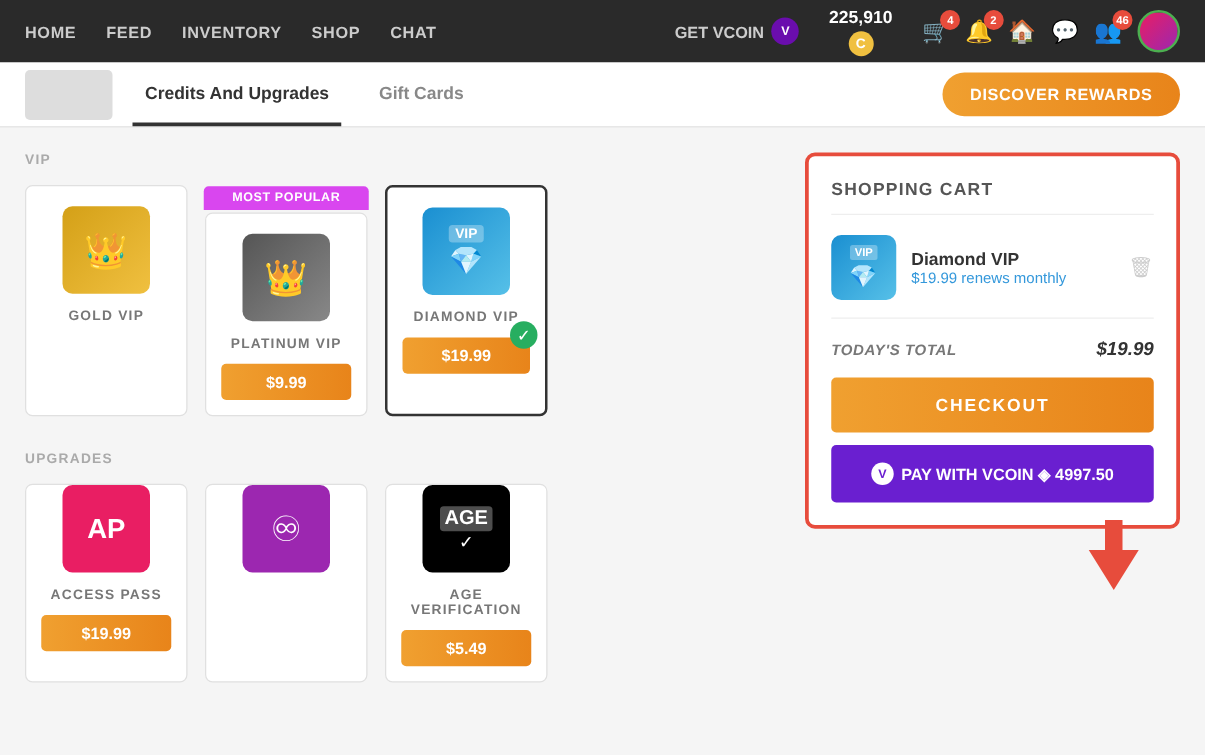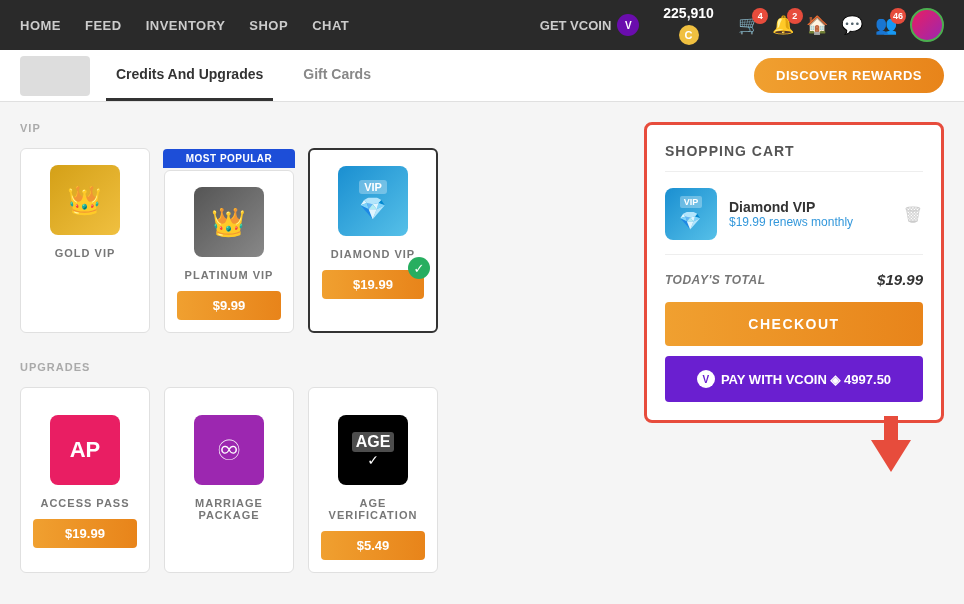--- a/index.html
+++ b/index.html
@@ -32,25 +32,25 @@
     
     .cards-row { display: flex; gap: 14px; margin-bottom: 28px; flex-wrap: wrap; }
     .card { background: #fff; border: 1px solid #e0e0e0; border-radius: 6px; padding: 16px 12px 12px; text-align: center; width: 130px; cursor: pointer; position: relative; }
     .card.selected { border: 2px solid #333; }
     .card-icon { width: 70px; height: 70px; border-radius: 8px; margin: 0 auto 12px; display: flex; align-items: center; justify-content: center; font-size: 28px; }
     .gold-icon { background: linear-gradient(135deg, #d4a017, #f0c040); }
     .platinum-icon { background: linear-gradient(135deg, #555, #888); }
     .diamond-icon { background: linear-gradient(135deg, #1a8fd1, #56c0e8); }
     .card-name { font-size: 11px; font-weight: bold; color: #777; letter-spacing: 1px; margin-bottom: 10px; }
     .card-price { background: linear-gradient(90deg, #f0a030, #e8841a); color: #fff; border-radius: 4px; padding: 7px 10px; font-size: 13px; font-weight: bold; }
-    .most-popular { position: absolute; top: -22px; left: -2px; right: -2px; background: #1d4ed8; color: #fff; font-size: 10px; font-weight: bold; padding: 4px 6px; border-radius: 4px 4px 0 0; text-align: center; letter-spacing: 0.5px; }
+    .most-popular { position: absolute; top: -22px; left: -2px; right: -2px; background: #d946ef; color: #fff; font-size: 10px; font-weight: bold; padding: 4px 6px; border-radius: 4px 4px 0 0; text-align: center; letter-spacing: 0.5px; }
     .checkmark { position: absolute; bottom: 52px; right: 6px; background: #27ae60; border-radius: 50%; width: 22px; height: 22px; display: flex; align-items: center; justify-content: center; color: #fff; font-size: 13px; }
 
     
-    .upgrade-card { background: #fff; border: 1px solid #e0e0e0; border-radius: 6px; padding: 27px 12px 12px; text-align: center; width: 130px; cursor: pointer; }
+    .upgrade-card { background: #fff; border: 1px solid #e0e0e0; border-radius: 6px; padding: 0 12px 12px; text-align: center; width: 130px; cursor: pointer; }
     .ap-icon { background: #e91e63; border-radius: 8px; }
     .marriage-icon { background: #9c27b0; border-radius: 8px; }
     .age-icon { background: #000000; border-radius: 8px; }
 
     
     .cart { width: 300px; background: #fff; border: 3px solid #e74c3c; border-radius: 8px; padding: 18px; position: relative; height: fit-content; }
     .cart-title { font-size: 14px; font-weight: bold; color: #555; letter-spacing: 1px; margin-bottom: 16px; border-bottom: 1px solid #eee; padding-bottom: 12px; }
     .cart-item { display: flex; align-items: center; gap: 12px; margin-bottom: 16px; padding-bottom: 14px; border-bottom: 1px solid #eee; }
     .cart-item-icon { width: 52px; height: 52px; background: linear-gradient(135deg, #1a8fd1, #56c0e8); border-radius: 8px; display: flex; align-items: center; justify-content: center; font-size: 11px; font-weight: bold; color: #fff; flex-shrink: 0; }
     .cart-item-info { flex: 1; }
@@ -154,21 +154,20 @@
           <span style="color:#fff; font-size:22px; font-weight:bold;">AP</span>
         </div>
         <div class="card-name">ACCESS PASS</div>
         <div class="card-price">$19.99</div>
       </div>
 
       <div class="upgrade-card">
         <div class="card-icon marriage-icon">
           <span style="color:#fff; font-size:28px;">♾</span>
         </div>
-        <div class="card-name">MARRIAGE PACKAGE</div>
       </div>
 
       <div class="upgrade-card">
         <div class="card-icon age-icon">
           <div style="text-align:center; color:#fff;">
             <div style="font-size:16px; font-weight:bold; background:rgba(255,255,255,0.3); border-radius:3px; padding:1px 4px;">AGE</div>
             <div style="font-size:14px;">✓</div>
           </div>
         </div>
         <div class="card-name">AGE VERIFICATION</div>

